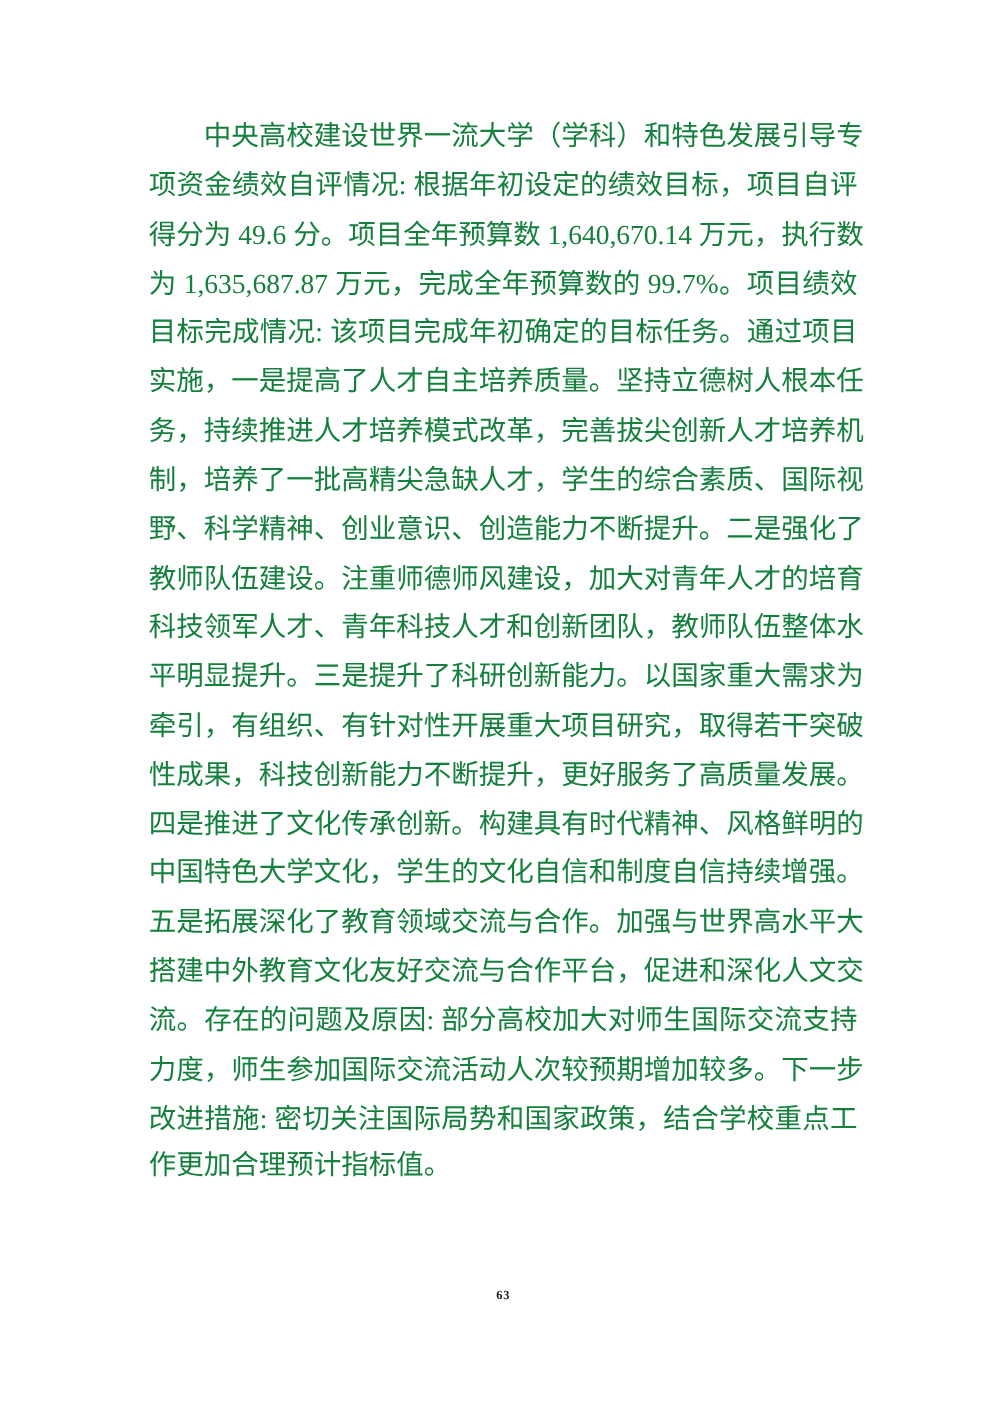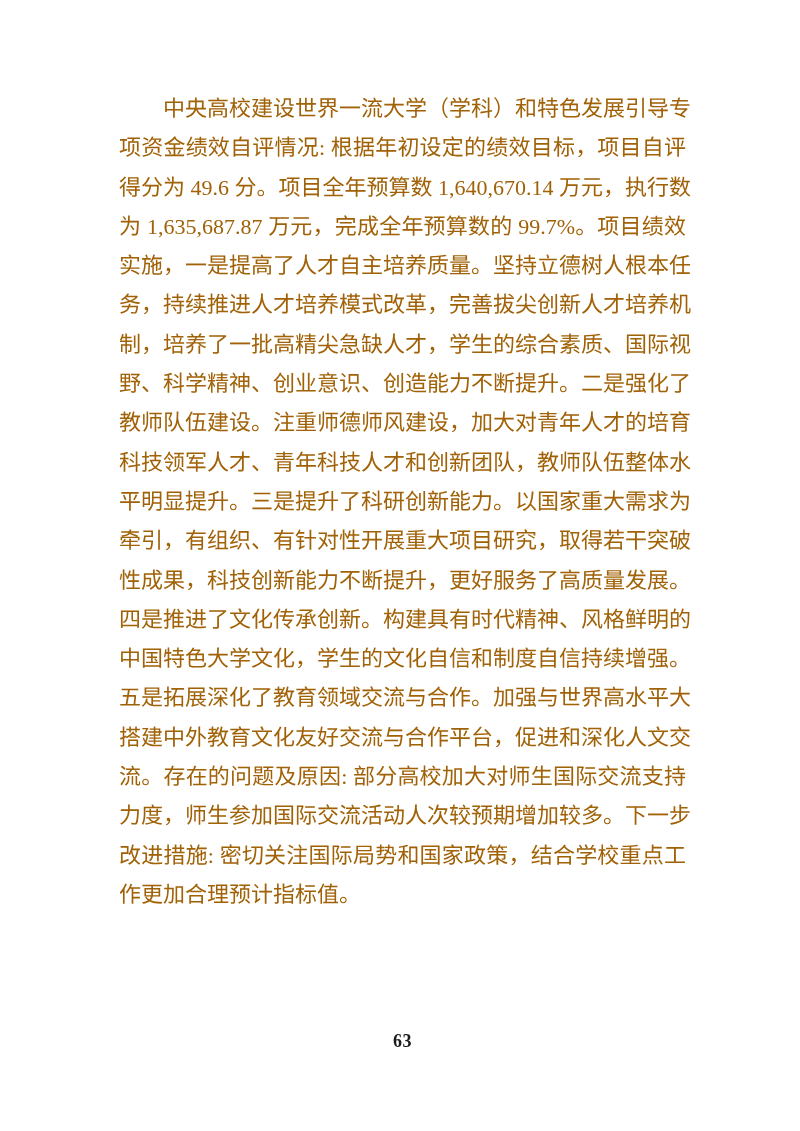--- a/index.html
+++ b/index.html
@@ -23,51 +23,53 @@
     width: 567px;
   }
   .line {
     font-size: 22px;
     line-height: 39.3px;
     height: 39.3px;
     white-space: nowrap;
     text-align: justify;
     text-align-last: justify;
     -moz-text-align-last: justify;
-    color: #a16207;
+    color: #15803d;
   }
   .line.indent {
     text-indent: 44px;
   }
   .line.plain {
     text-align: left;
     text-align-last: left;
+    font-family: Liberation Mono, monospace;
     -moz-text-align-last: left;
   }
   .pagenum {
     position: absolute;
     left: 119px;
     top: 1031px;
     width: 567px;
     text-align: center;
-    font-size: 18px;
+    font-size: 10px;
     font-weight: bold;
     letter-spacing: 0.5px;
     color: #1c1c1c;
   }
 </style>
 </head>
 <body>
 
 <div class="page">
   <div class="content">
     <div class="line indent">中央高校建设世界一流大学（学科）和特色发展引导专</div>
     <div class="line">项资金绩效自评情况: 根据年初设定的绩效目标，项目自评</div>
     <div class="line">得分为 49.6 分。项目全年预算数 1,640,670.14 万元，执行数</div>
     <div class="line">为 1,635,687.87 万元，完成全年预算数的 99.7%。项目绩效</div>
+    <div class="line">目标完成情况: 该项目完成年初确定的目标任务。通过项目</div>
     <div class="line">实施，一是提高了人才自主培养质量。坚持立德树人根本任</div>
     <div class="line">务，持续推进人才培养模式改革，完善拔尖创新人才培养机</div>
     <div class="line">制，培养了一批高精尖急缺人才，学生的综合素质、国际视</div>
     <div class="line">野、科学精神、创业意识、创造能力不断提升。二是强化了</div>
     <div class="line">教师队伍建设。注重师德师风建设，加大对青年人才的培育</div>
     <div class="line">科技领军人才、青年科技人才和创新团队，教师队伍整体水</div>
     <div class="line">平明显提升。三是提升了科研创新能力。以国家重大需求为</div>
     <div class="line">牵引，有组织、有针对性开展重大项目研究，取得若干突破</div>
     <div class="line">性成果，科技创新能力不断提升，更好服务了高质量发展。</div>
     <div class="line">四是推进了文化传承创新。构建具有时代精神、风格鲜明的</div>

